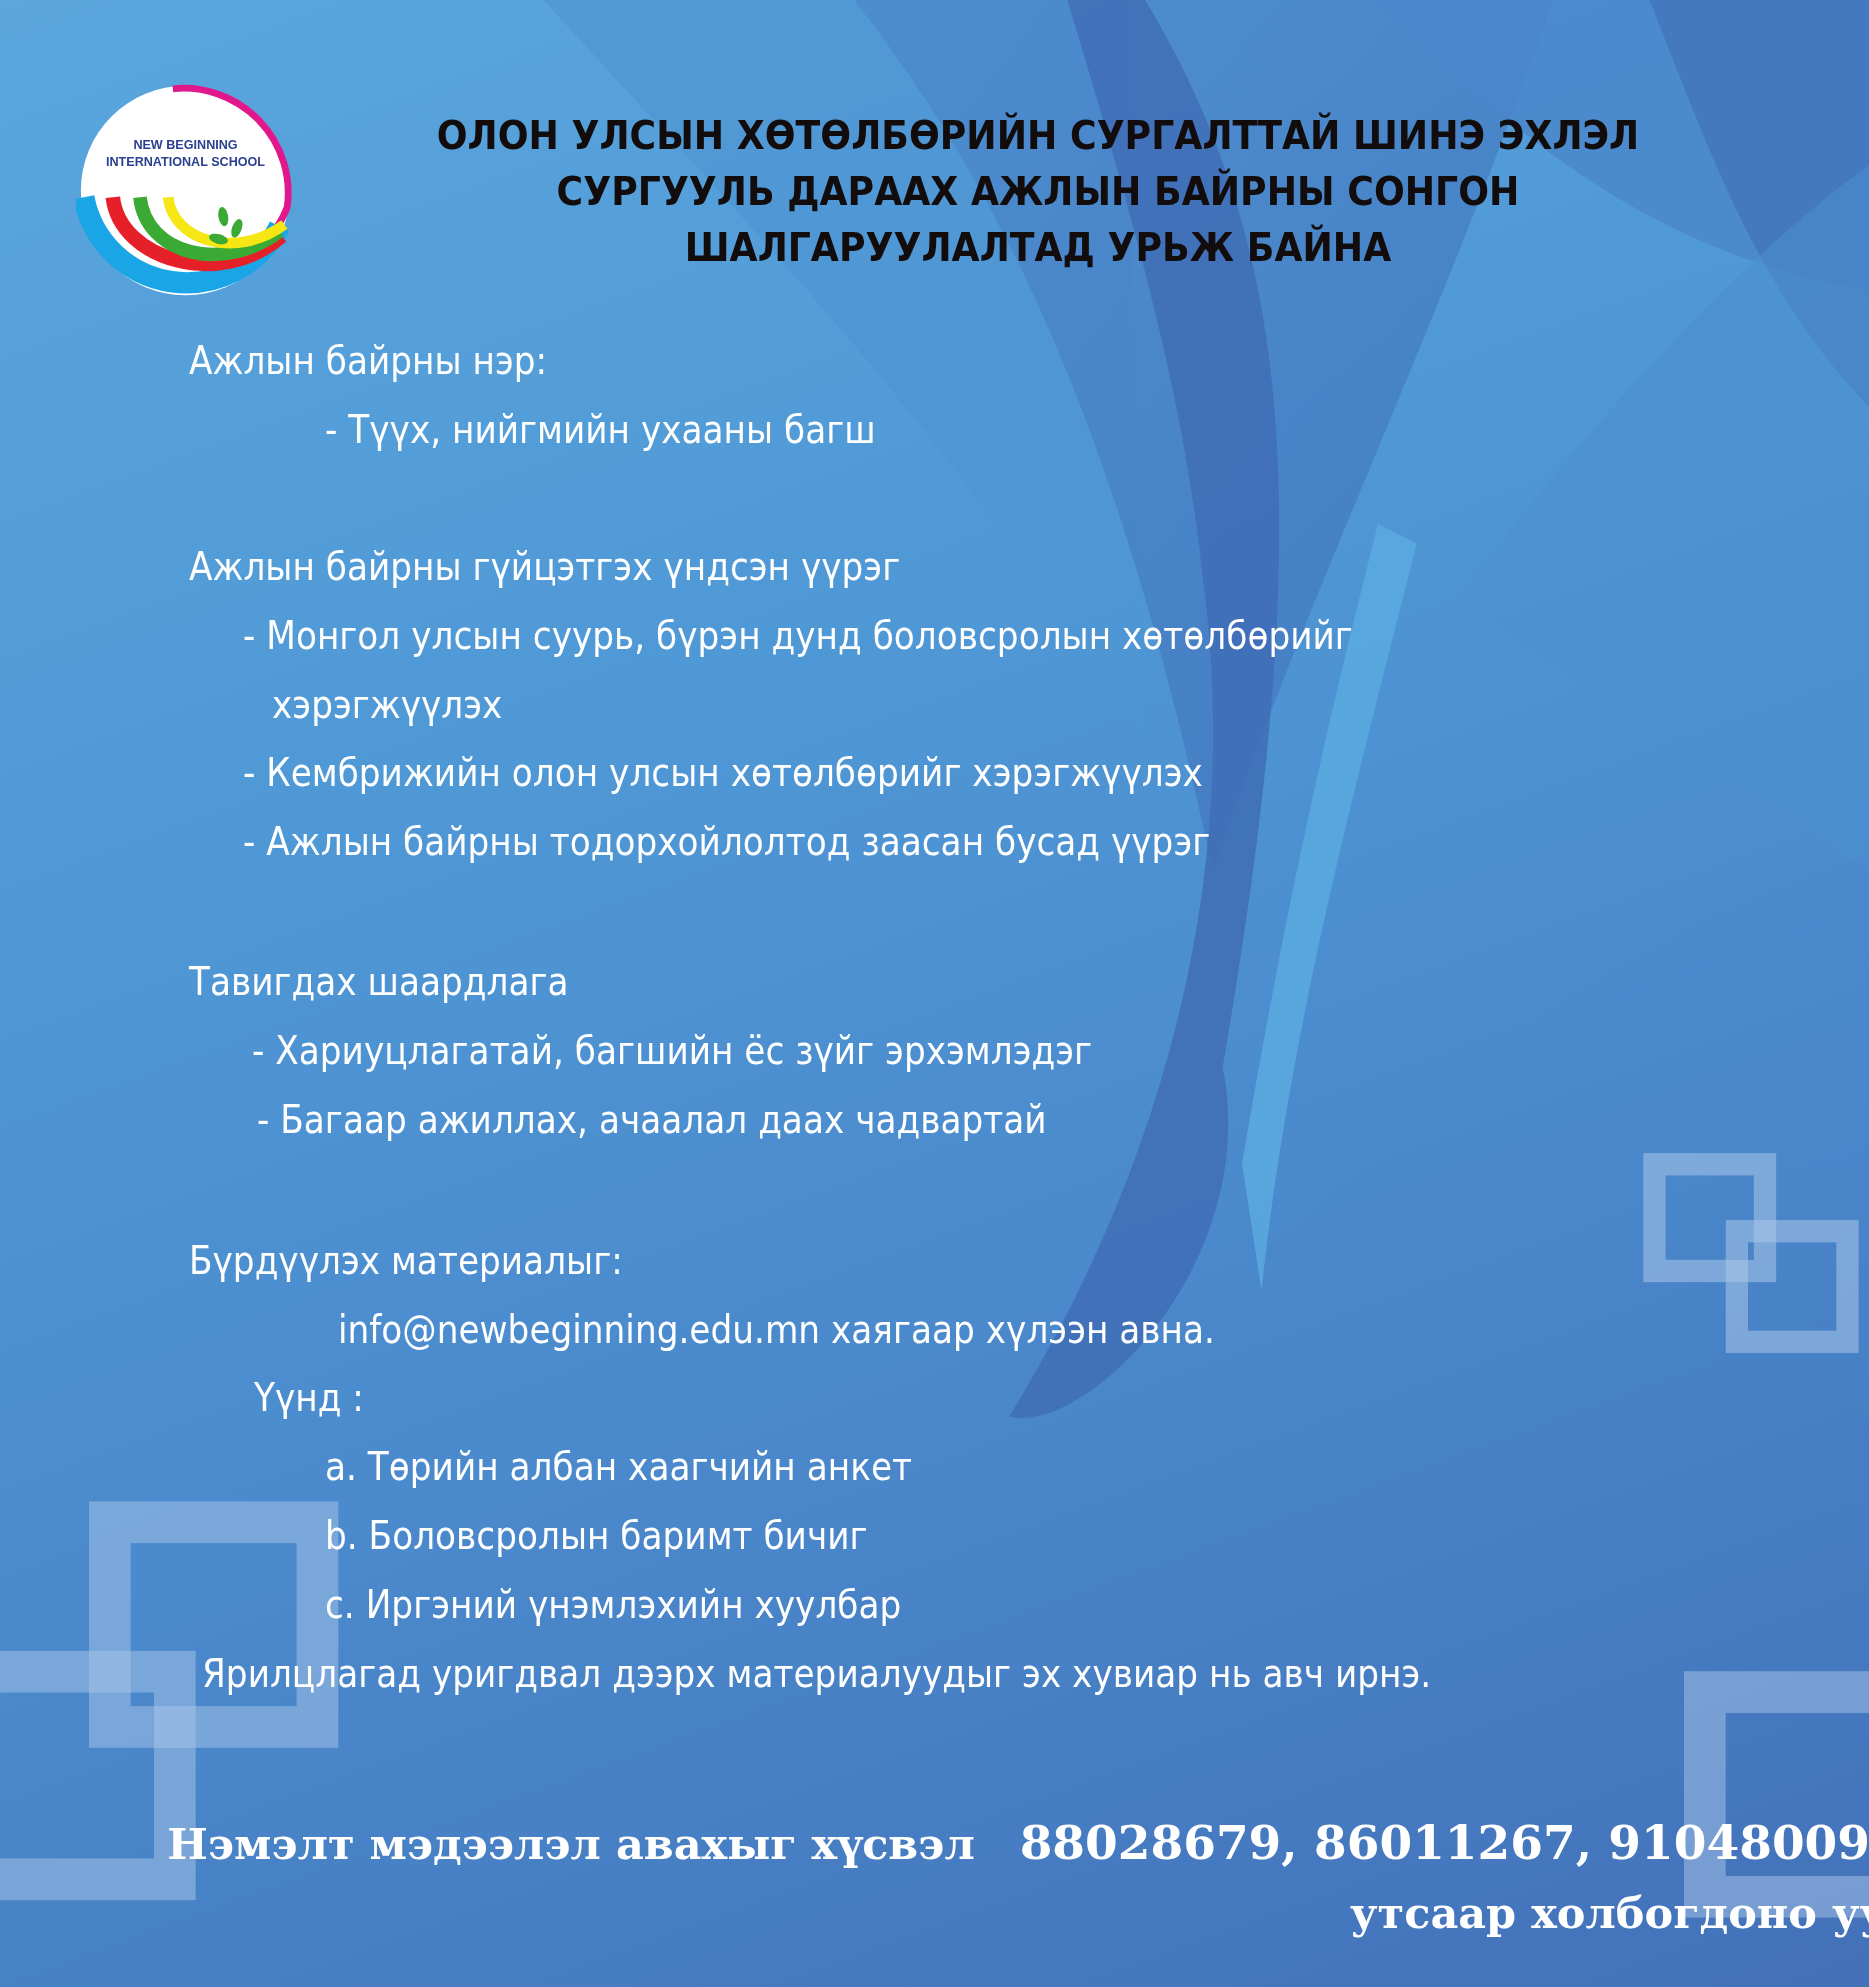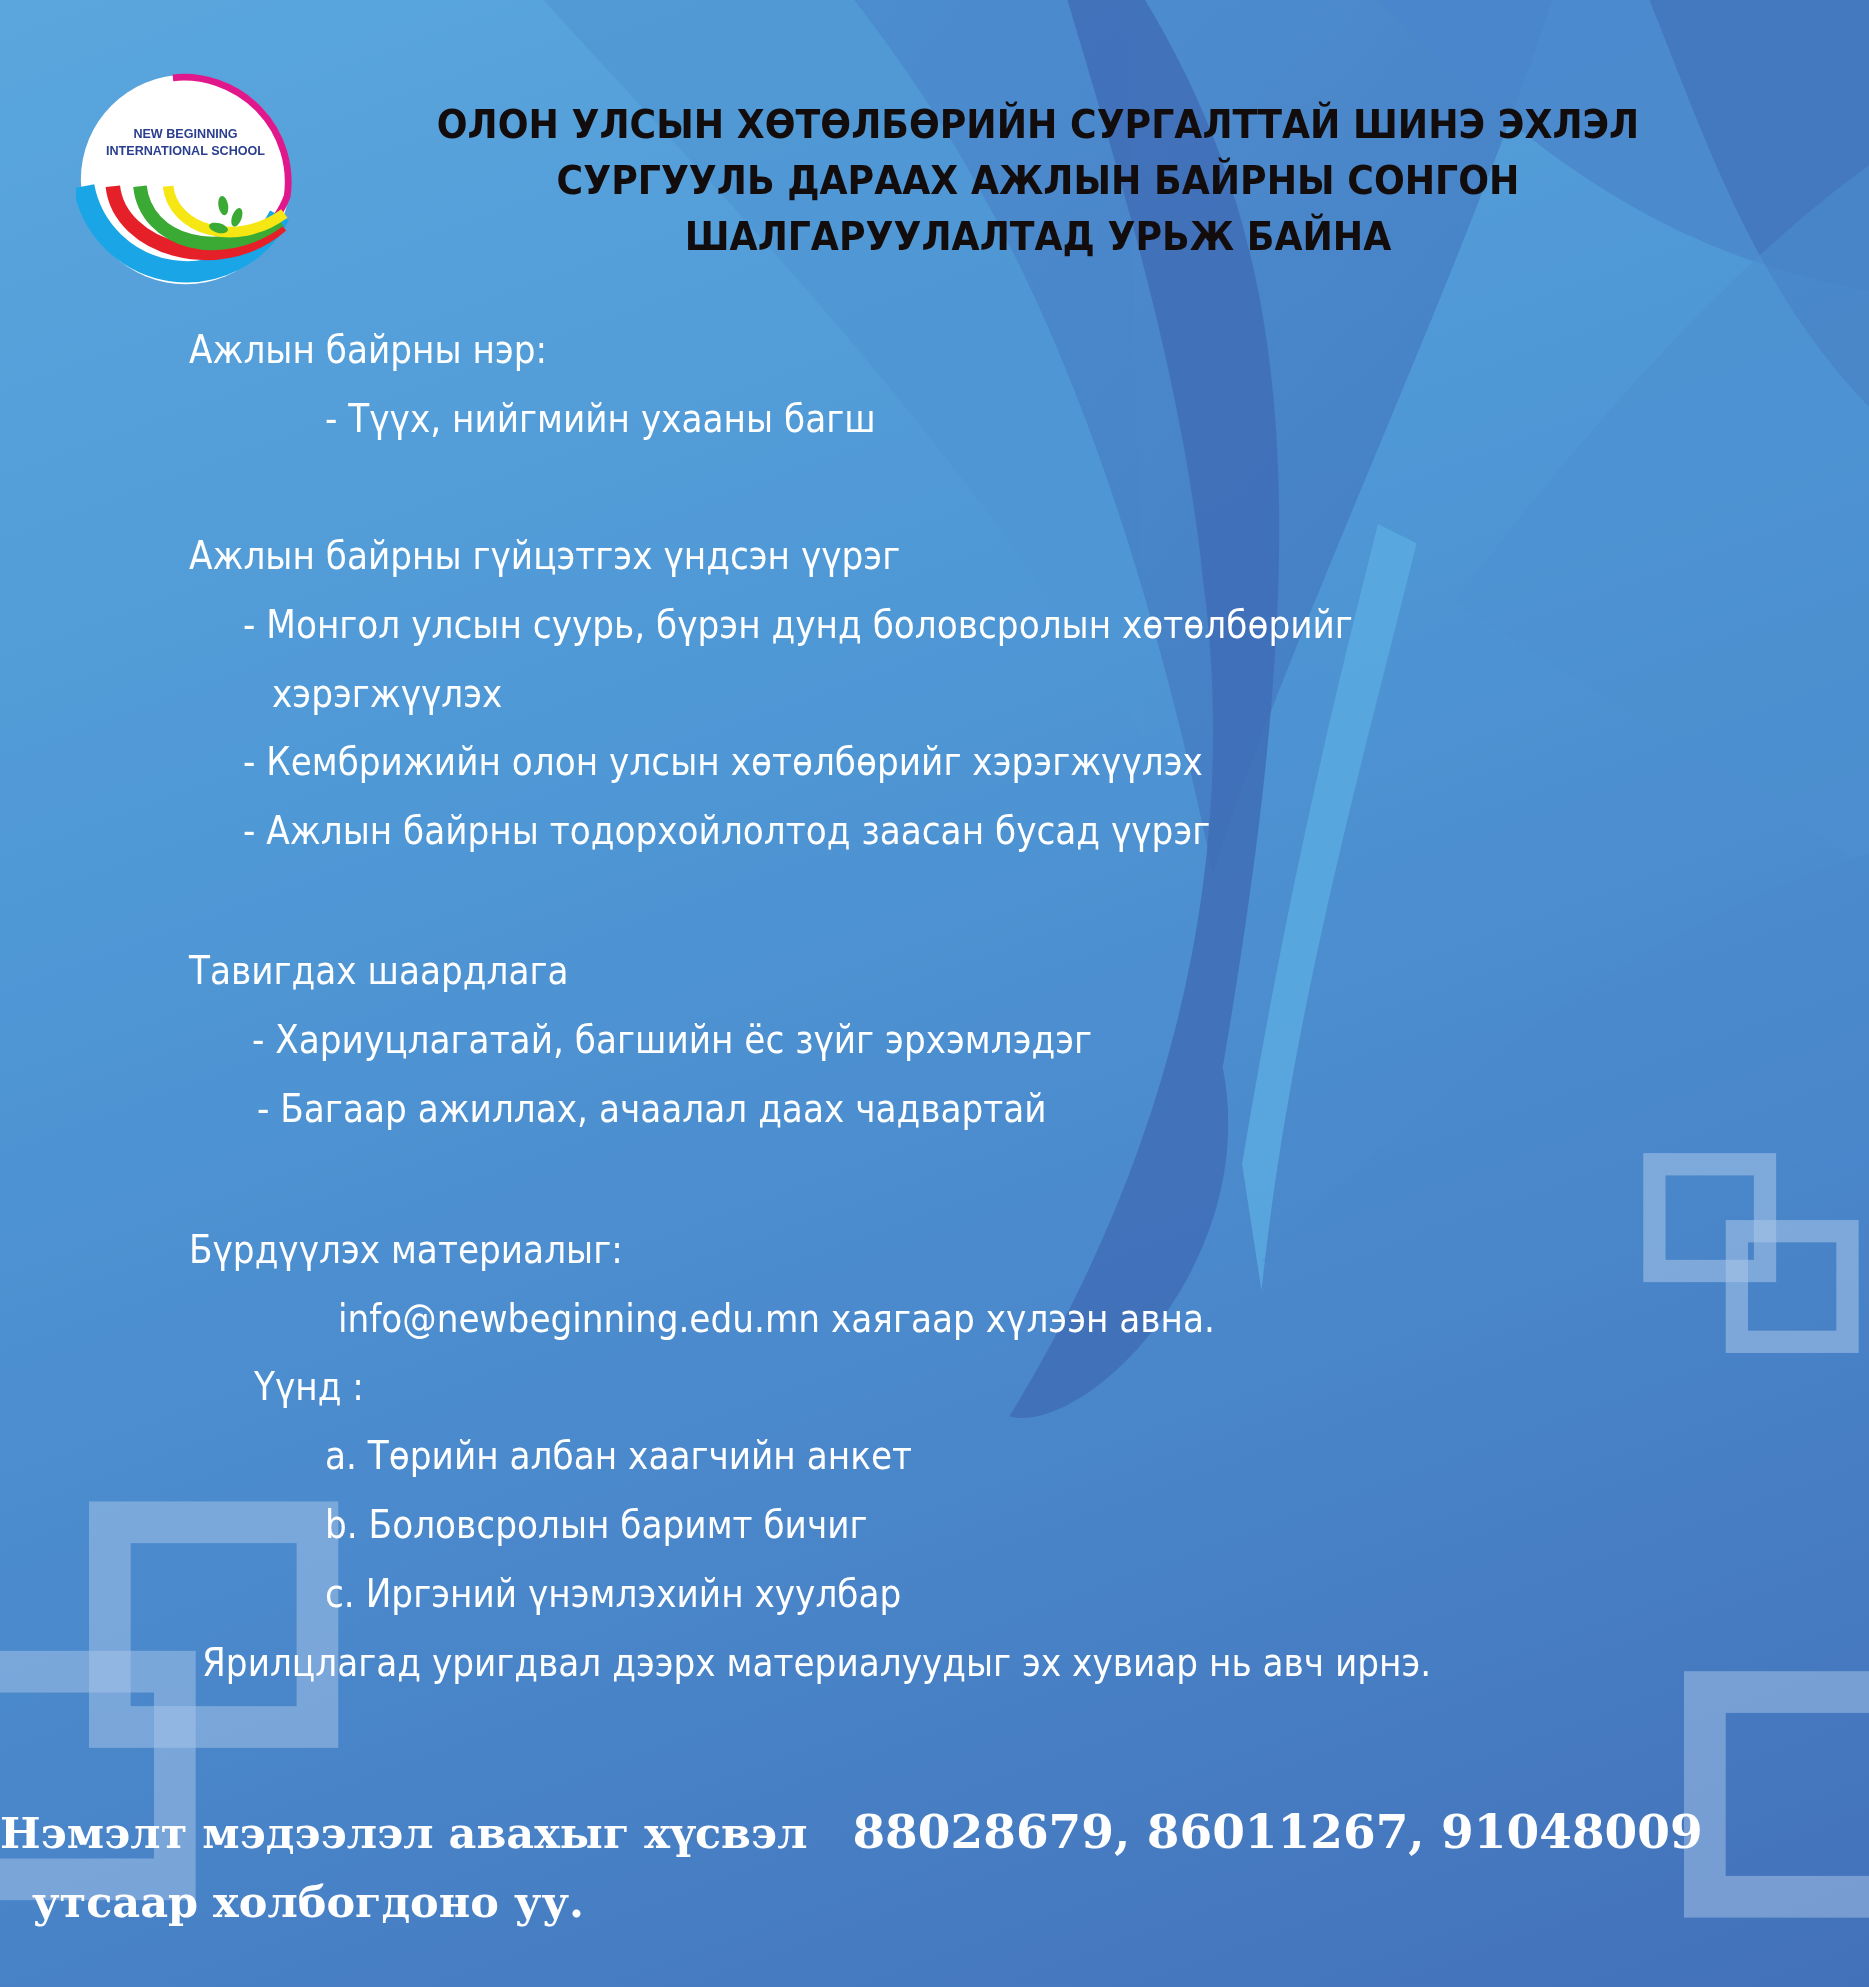--- a/index.html
+++ b/index.html
@@ -2,21 +2,21 @@
 <html><head>
   <meta charset="utf-8">
   <style>
     html, body { margin: 0; padding: 0; }
     body {
       width: 1870px; height: 1987px; overflow: hidden; position: relative;
       background: linear-gradient(160deg, #5aa6dd 0%, #4f98d6 35%, #4a88cb 65%, #4371b9 100%);
       font-family: "DejaVu Sans", sans-serif;
     }
     .bg-layer { position: absolute; inset: 0; z-index: 0; }
-    .content { position: absolute; inset: 0; z-index: 2; }
+    .content { position: absolute; inset: 0; z-index: 2; margin-top: 11px; }
 
     
     .logo { position: absolute; left: 76px; top: 70px; width: 219px; height: 219px; }
     .logo-text {
       position: absolute; left: 0; top: 56px; width: 219px; text-align: center;
       font-family: "Liberation Sans", sans-serif; font-weight: bold; font-size: 12.6px;
       color: #2a3f8f; line-height: 16.5px;
     }
 
     
@@ -28,21 +28,21 @@
     }
     .title div { white-space: nowrap; }
 
     
     .txt {
       position: absolute; color: #ffffff; white-space: nowrap;
       font-family: "DejaVu Sans", sans-serif; font-size: 39px; line-height: 49px;
       transform: scaleX(0.88); transform-origin: left center;
     }
     .footer-line {
-      position: absolute; color: #ffffff; white-space: nowrap; width: 1870px; left: 0; text-align: left;
+      position: absolute; color: #ffffff; white-space: nowrap; width: 1870px; left: 0; text-align: right;
       font-family: "DejaVu Serif", serif; font-weight: bold; font-size: 43px; line-height: 54px;
     }
   </style>
 </head>
 <body>
 
 <svg class="bg-layer" width="1870" height="1987" viewBox="0 0 1927 2048">
   <defs>
     <linearGradient id="g1" x1="0" y1="0" x2="1" y2="1">
       <stop offset="0" stop-color="#4a86cb" stop-opacity="0.85"></stop>

